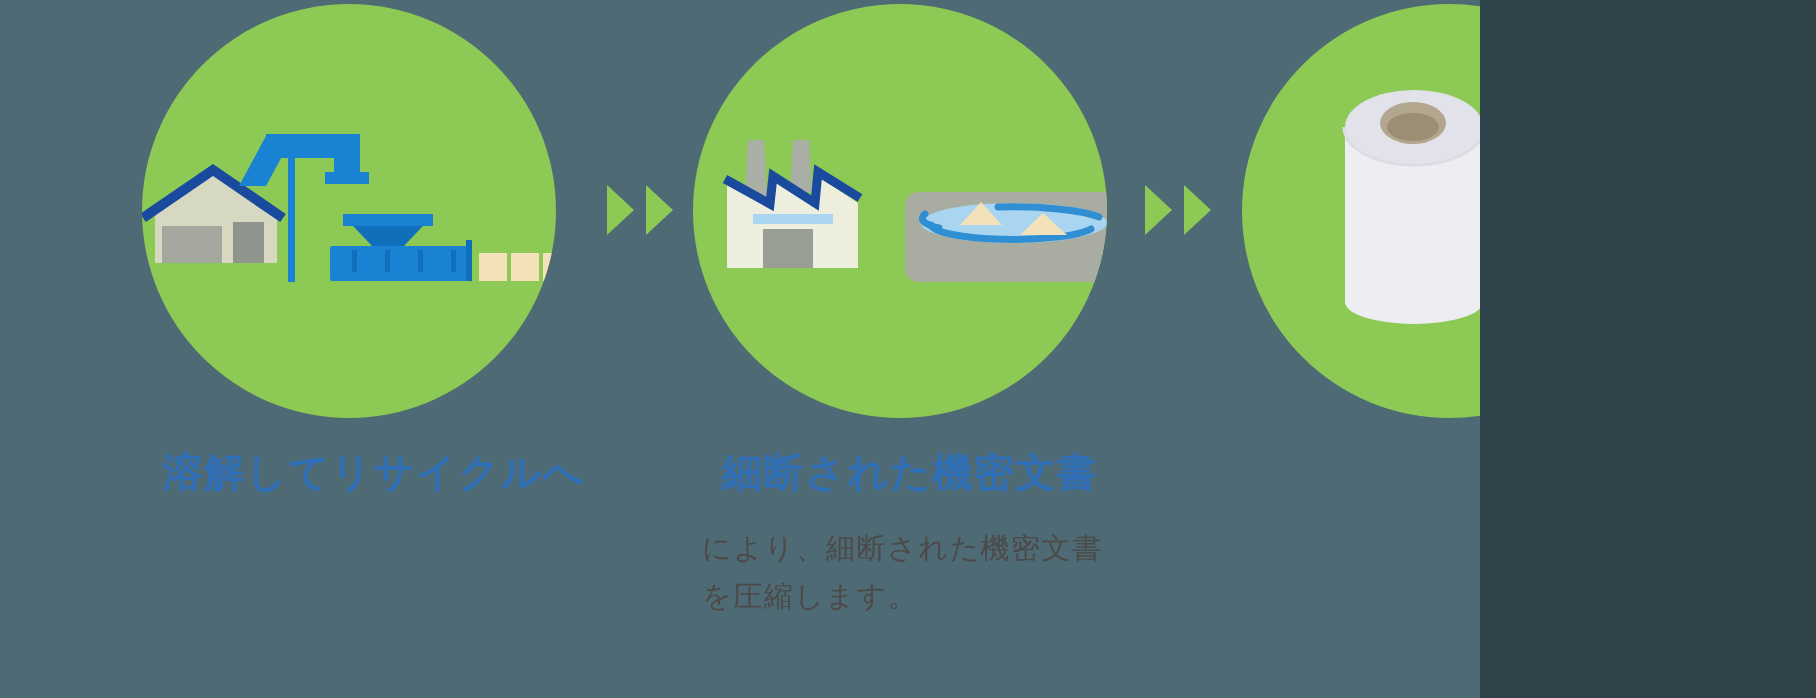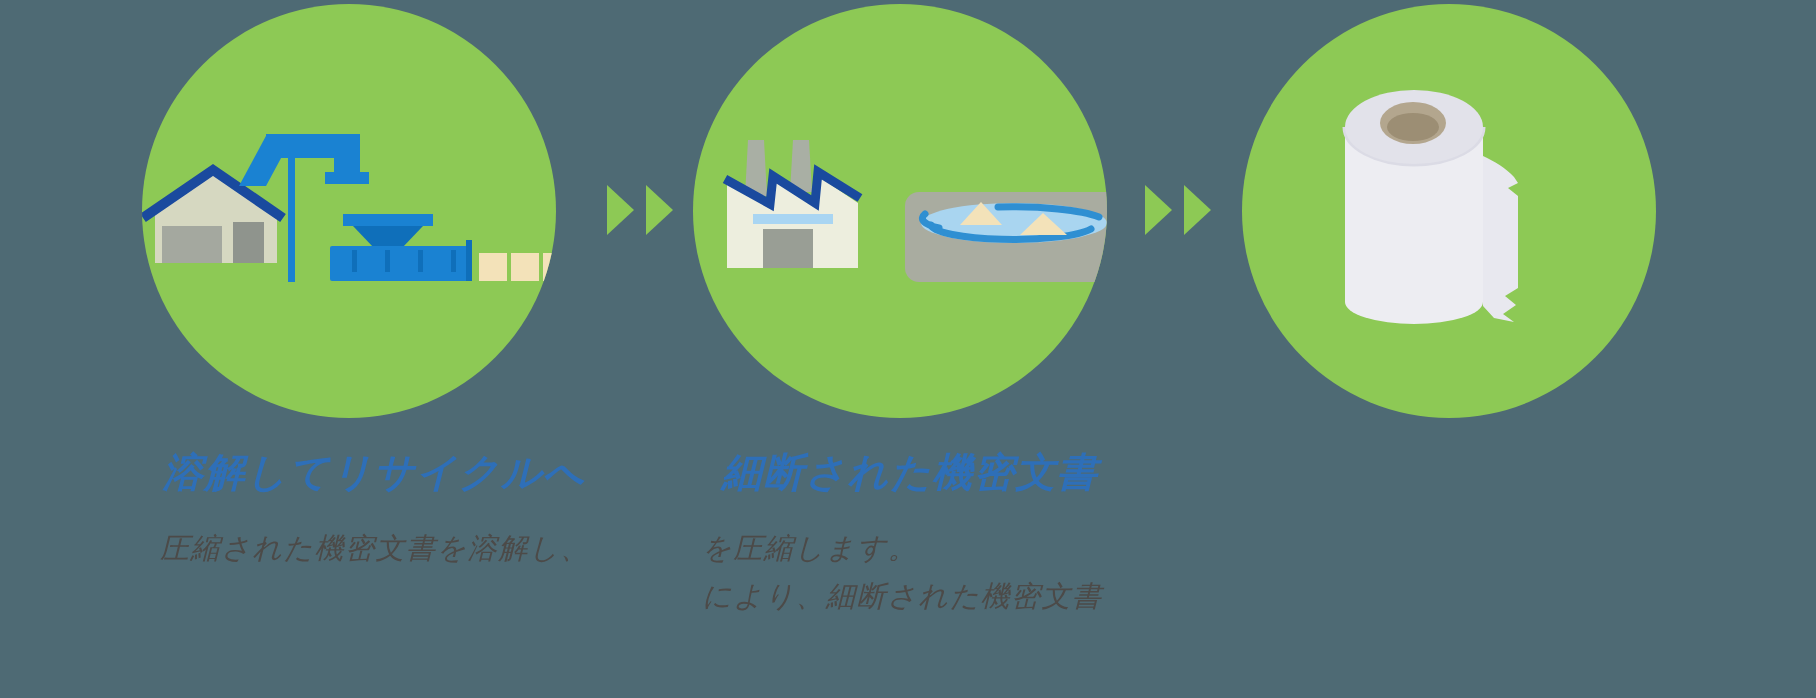--- a/index.html
+++ b/index.html
@@ -1,20 +1,19 @@
 <!DOCTYPE html>
 <html style="--background: #4E6A74; --circle-green: #8DC955; --arrow-green: #8DC955; --heading-blue: #2E6FB8; --body-text: #4C4A48; --navy: #1A4A9E; --machine-blue: #1A82D2; --machine-blue-dark: #0F6FBA; --cream: #F3E2B9; --wall-sage: #D6D8C1; --door-light: #A4A89F; --door-dark: #8F948D; --factory-wall: #EDEEDE; --factory-door: #999E95; --chimney-gray: #A9AFA4; --window-blue: #A9D5F2; --pool-gray: #A9ACA0; --water-blue: #A9D5F0; --swirl-blue: #2F8FD2; --paper-white: #EDEDF2; --paper-shade: #E8E8EF; --paper-top: #E2E2EA; --paper-rim: #DBDBE5; --core-tan: #B3A68E; --core-dark: #9C8E74;"><head>
 <meta charset="utf-8">
 <style>
   html,body{margin:0;padding:0;background:#30444b;}
   .stage{
-    position:relative;width:1816px;height:698px;overflow:hidden;
+    position:relative;width:1480px;height:698px;overflow:hidden;
     background:var(--background,#4E6A74);
     font-family:"DejaVu Sans",sans-serif;
-    font-style:italic;
   }
   .circle{
     position:absolute;top:4px;width:414px;height:414px;border-radius:50%;
     background:var(--circle-green,#8DC955);overflow:hidden;
   }
   .circle svg{position:absolute;left:0;top:0;display:block;}
   .c1{left:142px;}
   .c2{left:693px;}
   .c3{left:1242px;}
   .arrow-group{position:absolute;top:185px;display:flex;gap:12px;}
@@ -126,22 +125,21 @@
       <path d="M103,123 L103,298 A 69 22 0 0 0 241,298 L241,123 Z" style="fill:var(--paper-white)"></path>
       <path d="M103,123 A 69 37 0 0 0 241,123" style="stroke:var(--paper-rim);fill:none" stroke-width="5"></path>
       <ellipse cx="172" cy="123" rx="69" ry="37" style="fill:var(--paper-top)"></ellipse>
       <ellipse cx="171" cy="119" rx="33" ry="21" style="fill:var(--core-tan)"></ellipse>
       <ellipse cx="171" cy="123" rx="26" ry="14" style="fill:var(--core-dark)"></ellipse>
     </svg>
   </div>
 
   <h2 class="heading h1">溶解してリサイクルへ</h2>
   <div class="desc d1">
-    <div class="line">圧縮された機密文書を溶解し、</div>
   </div>
 
   <h2 class="heading h2">細断された機密文書</h2>
   <div class="desc d2">
+    <div class="line">により、細断された機密文書</div>
     <div class="line">を圧縮します。</div>
-    <div class="line">により、細断された機密文書</div>
   </div>
 
 </div>
 
 </body></html>

